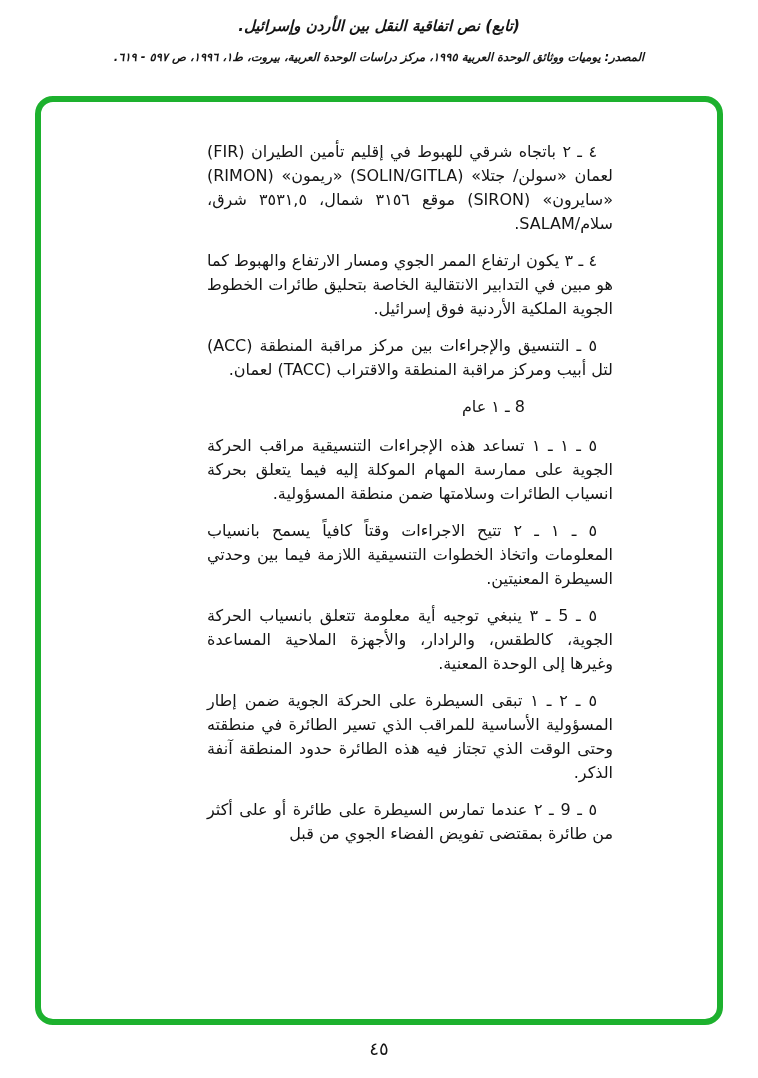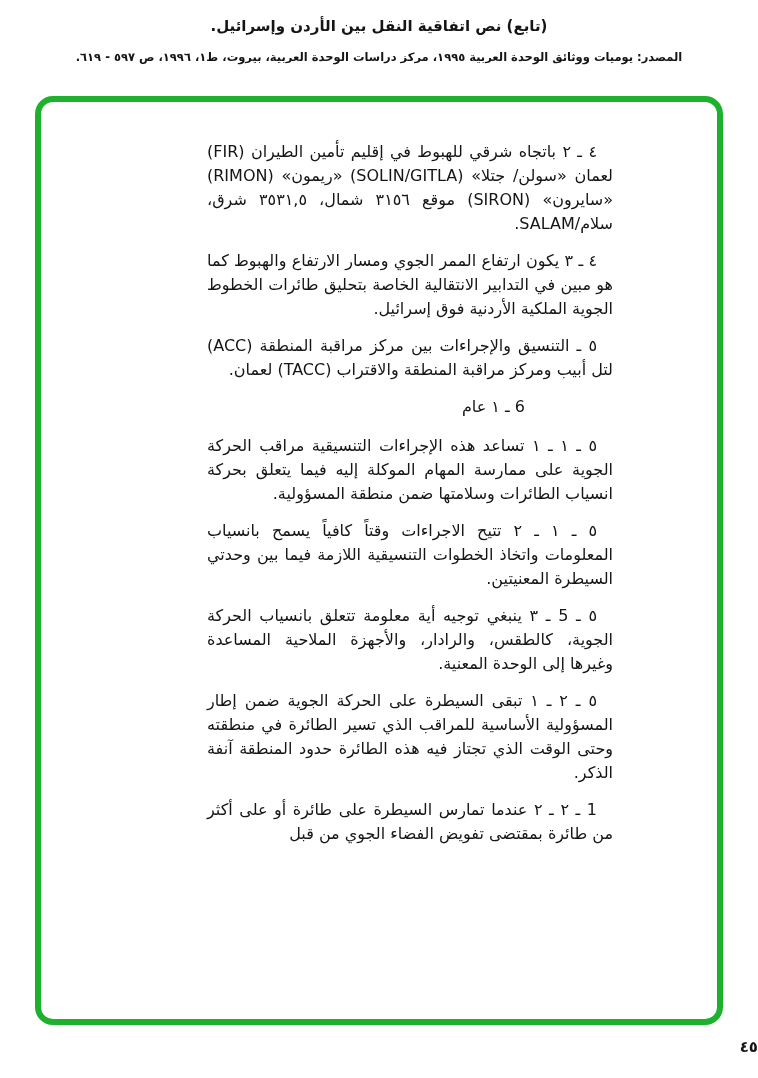--- a/index.html
+++ b/index.html
@@ -8,20 +8,21 @@
     background: #ffffff;
     position: relative;
     font-family: "DejaVu Sans", sans-serif;
     color: #151515;
     overflow: hidden;
   }
   .header {
     position: absolute; top: 17px; left: 0; right: 0;
     text-align: center;
     direction: rtl;
+    font-style: italic;
   }
   .doc-title {
     font-size: 15px; font-weight: bold;
     letter-spacing: 0.2px;
   }
   .doc-source {
     font-size: 11.5px; font-weight: bold;
     margin-top: 15px;
     white-space: nowrap;
   }
@@ -48,44 +49,44 @@
   }
   p.para.heading {
     text-align: right;
     text-indent: 0;
     padding-right: 88px;
     margin: 2px 0 15px 0;
   }
   .page-number {
     position: absolute;
     top: 1038px; left: 0; right: 0;
-    font-size: 15px;
+    text-align: center;
+    font-size: 18px;
     direction: rtl;
-    font-weight: bold;
   }
 </style>
 </head>
 <body>
 
 <div class="page">
 
   <div class="header">
     <div class="doc-title">(تابع) نص اتفاقية النقل بين الأردن وإسرائيل.</div>
     <div class="doc-source">المصدر: يوميات ووثائق الوحدة العربية ١٩٩٥، مركز دراسات الوحدة العربية، بيروت، ط١، ١٩٩٦، ص ٥٩٧ - ٦١٩.</div>
   </div>
 
   <div class="frame">
     <div class="content">
       <p class="para">٤ ـ ٢ باتجاه شرقي للهبوط في إقليم تأمين الطيران (FIR) لعمان «سولن/ جتلا» (SOLIN/GITLA) «ريمون» (RIMON) «سايرون» (SIRON) موقع ٣١٥٦ شمال، ٣٥٣١,٥ شرق، سلام/SALAM.</p>
       <p class="para">٤ ـ ٣ يكون ارتفاع الممر الجوي ومسار الارتفاع والهبوط كما هو مبين في التدابير الانتقالية الخاصة بتحليق طائرات الخطوط الجوية الملكية الأردنية فوق إسرائيل.</p>
       <p class="para">٥ ـ التنسيق والإجراءات بين مركز مراقبة المنطقة (ACC) لتل أبيب ومركز مراقبة المنطقة والاقتراب (TACC) لعمان.</p>
-      <p class="para heading">6 ـ ١ عام</p>
+      <p class="para heading">8 ـ ١ عام</p>
       <p class="para">٥ ـ ١ ـ ١ تساعد هذه الإجراءات التنسيقية مراقب الحركة الجوية على ممارسة المهام الموكلة إليه فيما يتعلق بحركة انسياب الطائرات وسلامتها ضمن منطقة المسؤولية.</p>
       <p class="para">٥ ـ ١ ـ ٢ تتيح الاجراءات وقتاً كافياً يسمح بانسياب المعلومات واتخاذ الخطوات التنسيقية اللازمة فيما بين وحدتي السيطرة المعنيتين.</p>
       <p class="para">٥ ـ 5 ـ ٣ ينبغي توجيه أية معلومة تتعلق بانسياب الحركة الجوية، كالطقس، والرادار، والأجهزة الملاحية المساعدة وغيرها إلى الوحدة المعنية.</p>
       <p class="para">٥ ـ ٢ ـ ١ تبقى السيطرة على الحركة الجوية ضمن إطار المسؤولية الأساسية للمراقب الذي تسير الطائرة في منطقته وحتى الوقت الذي تجتاز فيه هذه الطائرة حدود المنطقة آنفة الذكر.</p>
-      <p class="para">1 ـ ٢ ـ ٢ عندما تمارس السيطرة على طائرة أو على أكثر من طائرة بمقتضى تفويض الفضاء الجوي من قبل</p>
+      <p class="para">٥ ـ 9 ـ ٢ عندما تمارس السيطرة على طائرة أو على أكثر من طائرة بمقتضى تفويض الفضاء الجوي من قبل</p>
     </div>
   </div>
 
   <div class="page-number">٤٥</div>
 
 </div>
 
 </body></html>

